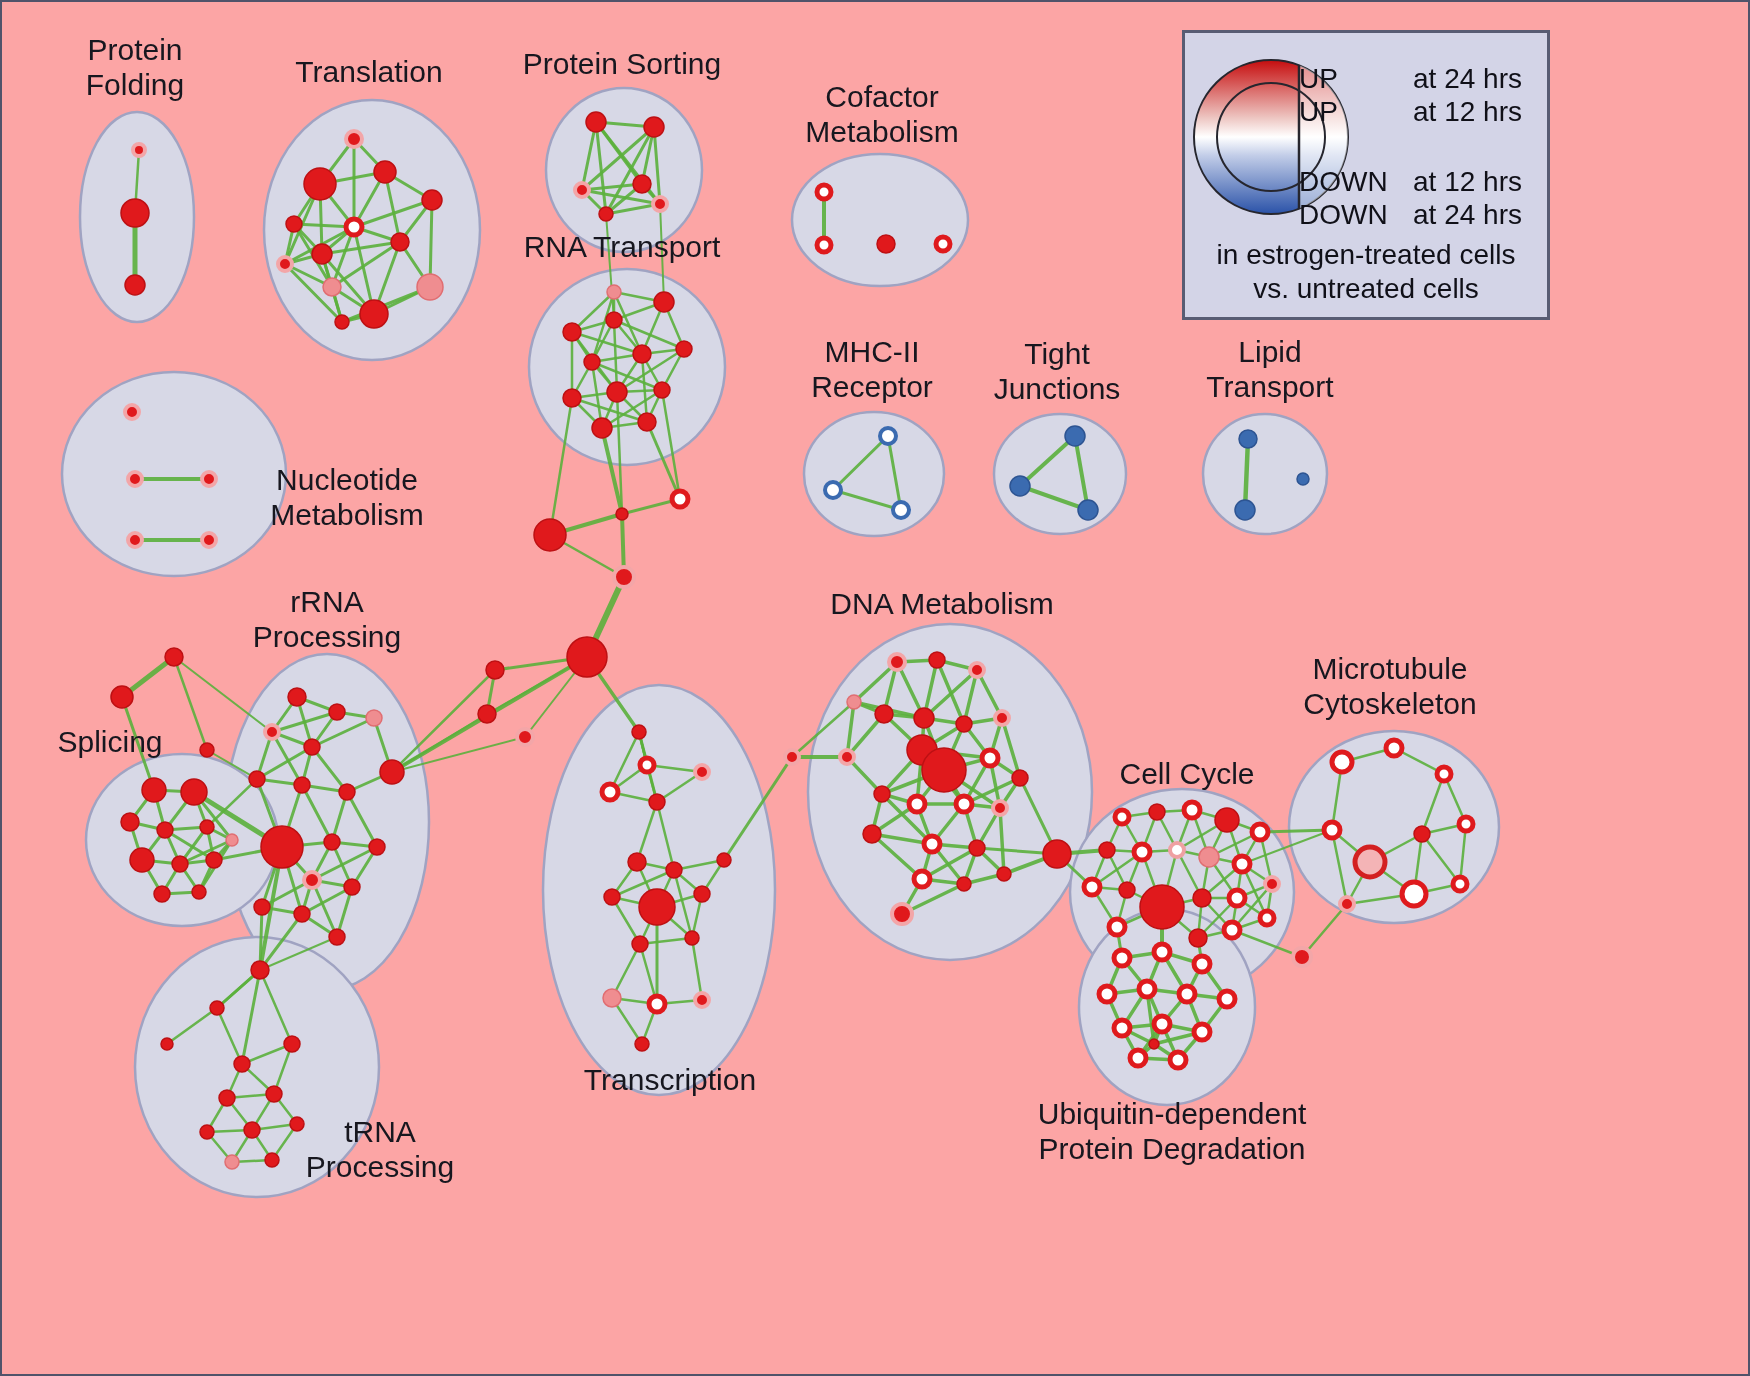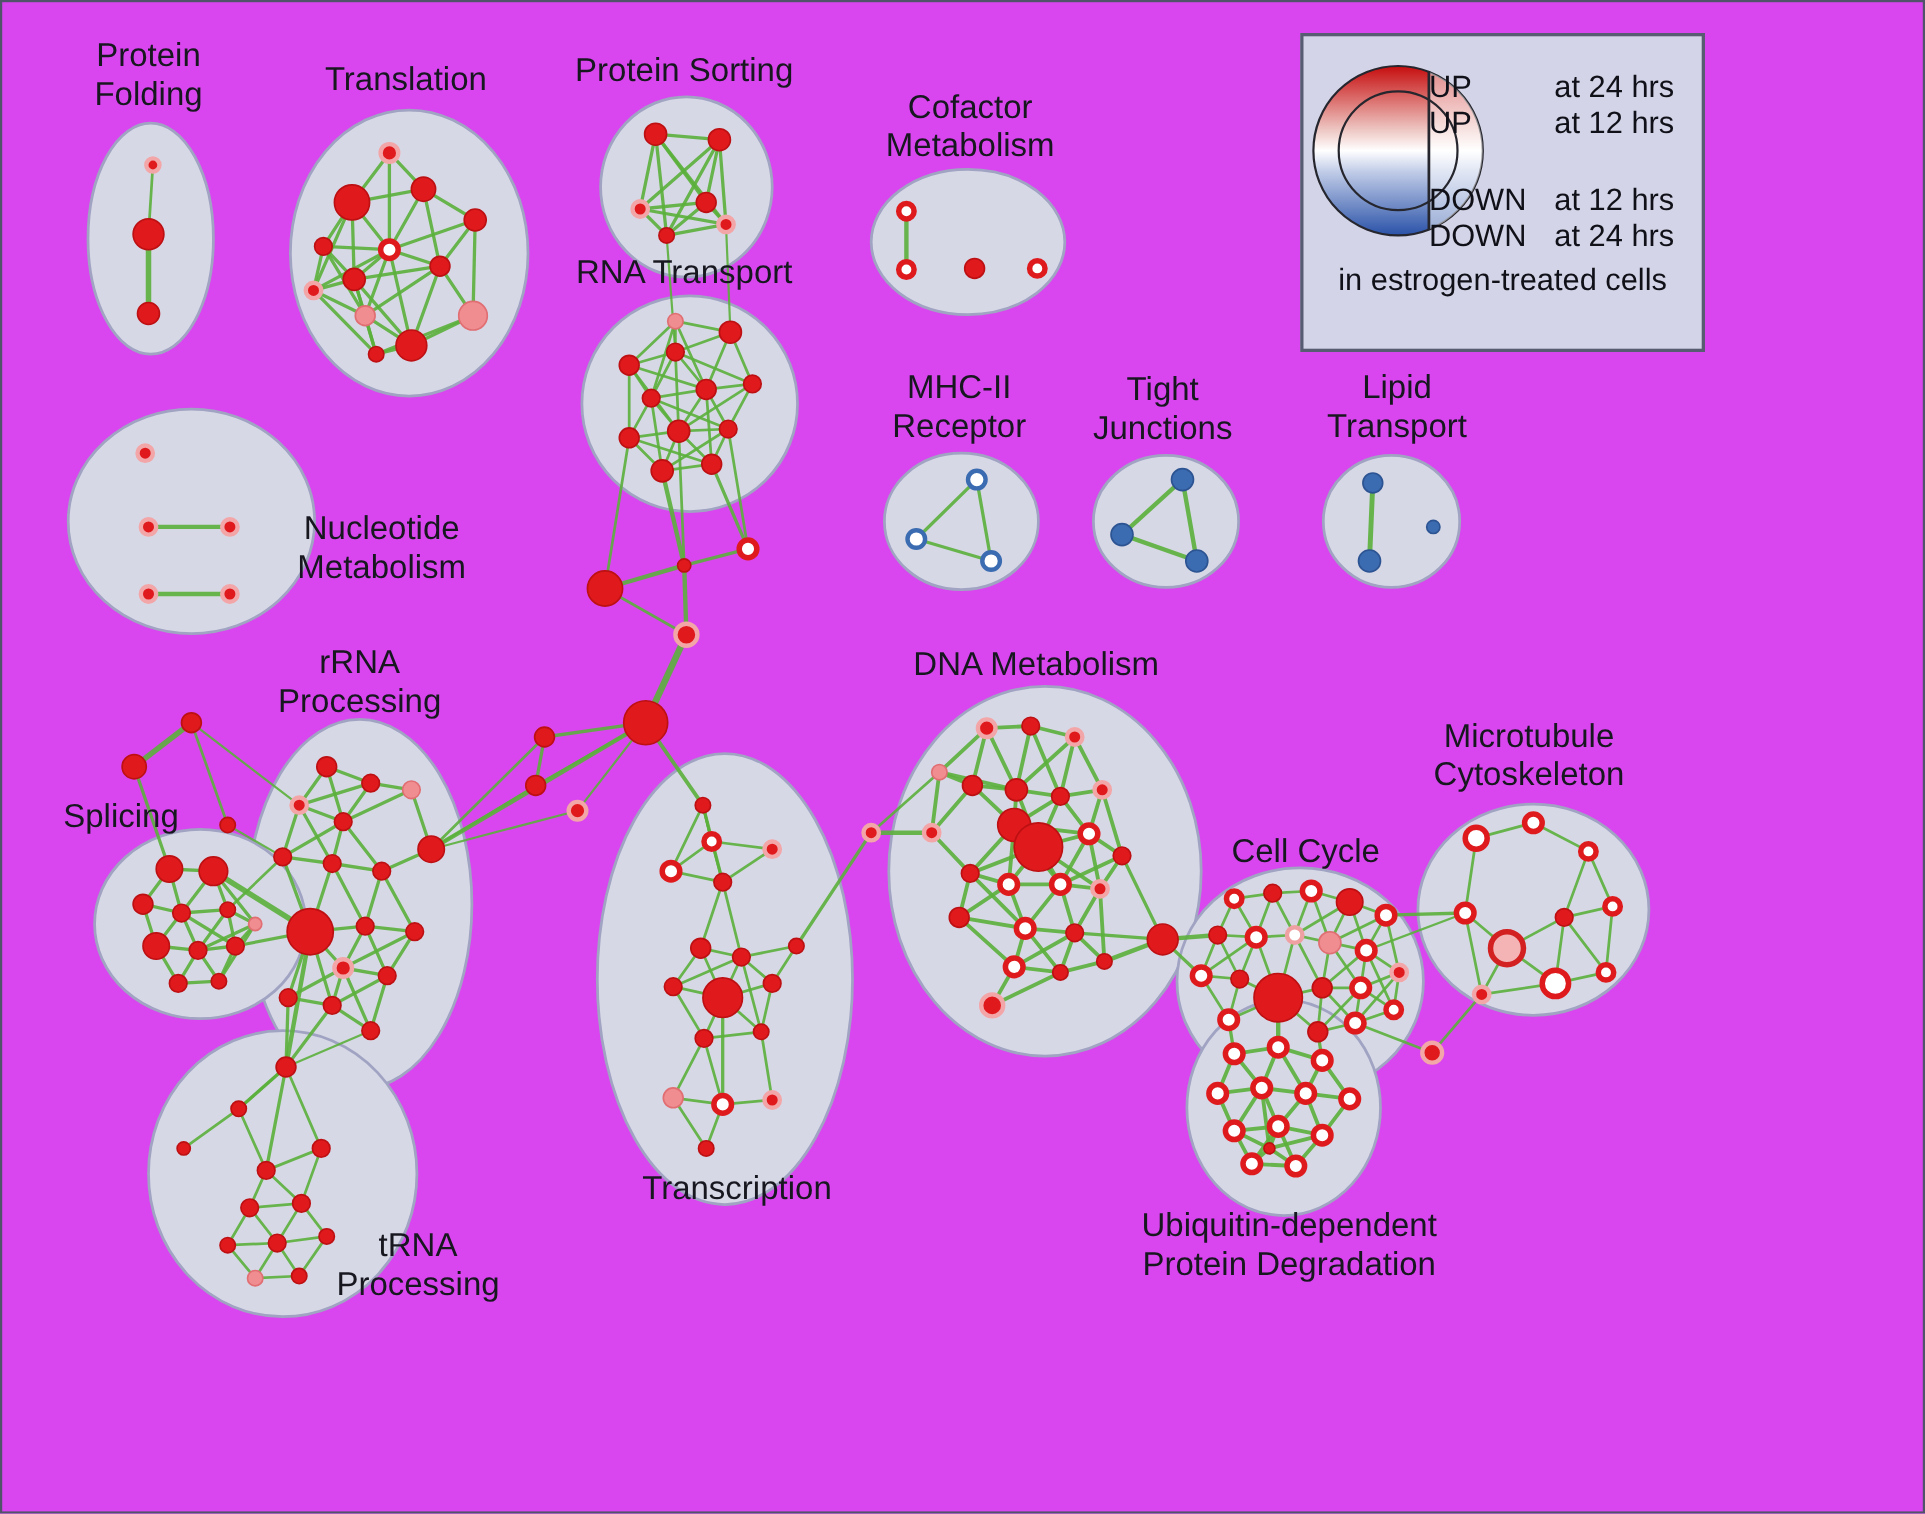--- a/index.html
+++ b/index.html
@@ -16,21 +16,21 @@
     background:#d3d4e7;border:3px solid #585c73;box-sizing:border-box;margin-left:12px;
   }
   .legend-gfx{position:absolute;left:0;top:0;}
   .lrow{position:absolute;left:114px;width:240px;font-size:28px;color:#101018;white-space:nowrap;}
   .lrow .time{position:absolute;right:17px;}
   .lcap{position:absolute;left:0;width:100%;text-align:center;font-size:28px;color:#101018;}
 </style>
 </head>
 <body>
 
-<div class="stage" style="background: #d946ef; text-decoration: underline;">
+<div class="stage" style="background: #fca5a5; text-decoration: underline;">
 
   <svg id="net" width="1750" height="1376" viewBox="0 0 1750 1376">
       <g>
         <ellipse cx="135" cy="215" rx="57" ry="105" fill="#d7d8e6" stroke="#a0a3c2" stroke-width="2.5"></ellipse>
         <ellipse cx="370" cy="228" rx="108" ry="130" fill="#d7d8e6" stroke="#a0a3c2" stroke-width="2.5"></ellipse>
         <ellipse cx="622" cy="168" rx="78" ry="82" fill="#d7d8e6" stroke="#a0a3c2" stroke-width="2.5"></ellipse>
         <ellipse cx="878" cy="218" rx="88" ry="66" fill="#d7d8e6" stroke="#a0a3c2" stroke-width="2.5"></ellipse>
         <ellipse cx="625" cy="365" rx="98" ry="98" fill="#d7d8e6" stroke="#a0a3c2" stroke-width="2.5"></ellipse>
         <ellipse cx="872" cy="472" rx="70" ry="62" fill="#d7d8e6" stroke="#a0a3c2" stroke-width="2.5"></ellipse>
         <ellipse cx="1058" cy="472" rx="66" ry="60" fill="#d7d8e6" stroke="#a0a3c2" stroke-width="2.5"></ellipse>
@@ -723,15 +723,16 @@
     <div class="lrow" style="top:133px">
       <span>DOWN</span>
       <span class="time">at 12 hrs</span>
     </div>
     <div class="lrow" style="top:166px">
       <span>DOWN</span>
       <span class="time">at 24 hrs</span>
     </div>
 
     <div class="lcap" style="top:206px">in estrogen-treated cells</div>
+    <div class="lcap" style="top:240px">vs. untreated cells</div>
   </div>
 
 </div>
 
 </body></html>

